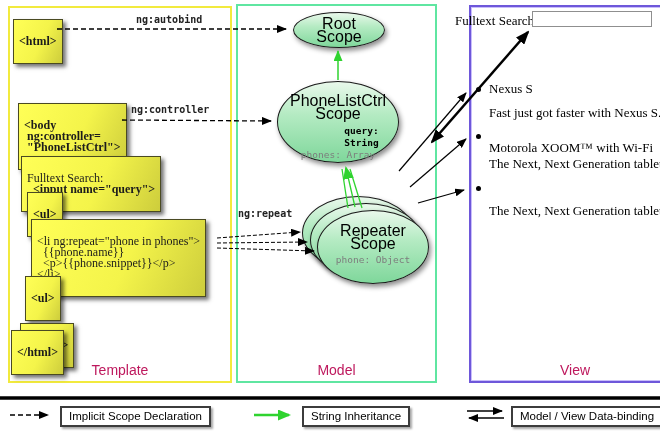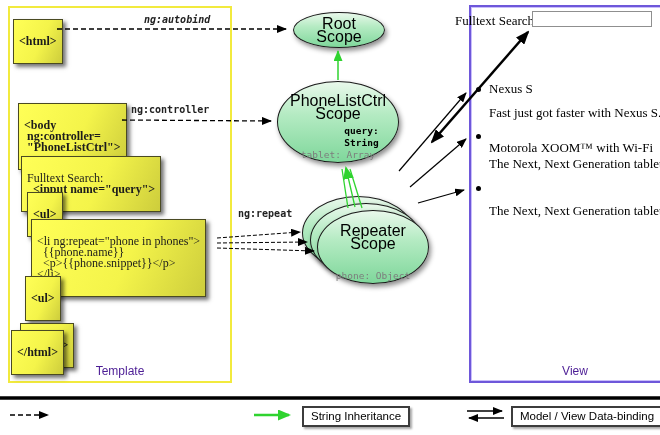--- a/index.html
+++ b/index.html
@@ -4,21 +4,21 @@
 <style>
   html,body{margin:0;padding:0;background:#fff;}
   .stage{position:relative;width:660px;height:435px;background:#fff;
          font-family:"Liberation Sans",sans-serif;overflow:hidden;}
 
   
   .col{position:absolute;background:#fff;}
   .col-template{left:8px;top:6px;width:220px;height:373px;border:2px solid #f2ea3d;}
   .col-model{left:236px;top:4px;width:197px;height:375px;border:2px solid #5fe6a1;}
   .col-view{left:443px;top:5px;width:208px;height:374px;border:2px solid #6e57da;box-shadow:inset 0 0 0 1px #c9befa;margin-left:26px;}
-  .col-label{position:absolute;bottom:3px;width:100%;text-align:center;font-size:12px;color:#4c1d95;}
+  .col-label{position:absolute;bottom:3px;width:100%;text-align:center;font-size:14px;color:#be185d;}
 
   
   .code-box{position:absolute;
     background:linear-gradient(115deg,#ffff57 0%,#f4f44a 55%,#cdcd3c 100%);
     border:1px solid #4a4a22;box-shadow:3px 3px 4px rgba(0,0,0,0.55);
     font-family:Liberation Serif, serif;font-size:12px;line-height:11px;
     color:#1c1c1c;padding:16px 5px;white-space:pre;}
   .code-box .b{font-weight:bold;display:block;white-space:pre;}
   .code-box.bold{font-weight:bold;}
 
@@ -48,60 +48,63 @@
   svg.overlay{position:absolute;left:0;top:0;width:660px;height:435px;pointer-events:none;}
 </style>
 </head>
 <body>
 
 <div class="stage">
 
   <div class="col col-template">
     <div class="col-label">Template</div>
   </div>
+  <div class="col col-model">
+    <div class="col-label">Model</div>
+  </div>
   <div class="col col-view">
     <div class="col-label">View</div>
   </div>
 
   <div class="code-box bold" style="left:13px;top:19px;">&lt;html&gt;</div>
   <div class="code-box bold" style="left:18px;top:103px;">&lt;body
  ng:controller=
  "PhoneListCtrl"&gt;</div>
   <div class="code-box" style="left:21px;top:156px;"><span>Fulltext Search:</span><span class="b">  &lt;input name="query"&gt;</span></div>
   <div class="code-box bold" style="left:27px;top:192px;">&lt;ul&gt;</div>
   <div class="code-box" style="left:31px;top:219px;">&lt;li ng:repeat="phone in phones"&gt;
   {{phone.name}}
   &lt;p&gt;{{phone.snippet}}&lt;/p&gt;
 &lt;/li&gt;</div>
   <div class="code-box bold" style="left:25px;top:276px;">&lt;ul&gt;</div>
   <div class="code-box bold" style="left:20px;top:303px;margin-top:20px;">&lt;/body&gt;</div>
   <div class="code-box bold" style="left:11px;top:330px;">&lt;/html&gt;</div>
 
-  <div class="edge-label" style="left:144px;top:14px;font-style:italic;">ng:autobind</div>
+  <div class="edge-label" style="left:136px;top:14px;">ng:autobind</div>
   <div class="edge-label" style="left:131px;top:104px;">ng:controller</div>
   <div class="edge-label" style="left:238px;top:208px;">ng:repeat</div>
 
   <div class="ellipse" style="left:293px;top:12px;width:92px;height:36px;padding-top:4px;">
     <div class="name">Root</div>
     <div class="name">Scope</div>
   </div>
 
   <div class="ellipse" style="left:277px;top:81px;width:122px;height:82px;padding-top:12px;">
     <div class="name">PhoneListCtrl</div>
     <div class="name">Scope</div>
     <div class="prop pb" style="margin-top:5px;margin-left:47px;">query: String</div>
-    <div class="prop pg">tablet: Array</div>
+    <div class="prop pg">phones: Array</div>
   </div>
 
   <div class="ellipse" style="left:302px;top:196px;width:112px;height:74px;"></div>
   <div class="ellipse" style="left:310px;top:203px;width:112px;height:74px;"></div>
   <div class="ellipse" style="left:317px;top:210px;width:112px;height:74px;padding-top:13px;">
     <div class="name">Repeater</div>
     <div class="name">Scope</div>
-    <div class="prop pg" style="margin-top:20px;">phone: Object</div>
+    <div class="prop pg" style="margin-top:4px;">phone: Object</div>
   </div>
 
   <div class="view-text" style="left:455px;top:13px;">Fulltext Search:</div>
   <input class="search-input" type="text" value="" style="">
 
   <div class="bullet" style="left:476px;top:87px;"></div>
   <div class="view-text" style="left:489px;top:81px;">Nexus S</div>
   <div class="view-text" style="left:489px;top:105px;">Fast just got faster with Nexus S.</div>
 
   <div class="bullet" style="left:476px;top:134px;"></div>
@@ -143,16 +146,17 @@
     <line x1="410" y1="187" x2="466" y2="139" stroke="#000" stroke-width="1.2" marker-end="url(#mB)"></line>
     <line x1="418" y1="203" x2="464" y2="190" stroke="#000" stroke-width="1.2" marker-end="url(#mB)"></line>
 
     <line x1="0" y1="398" x2="660" y2="398" stroke="#000" stroke-width="3.5"></line>
     <line x1="10" y1="415" x2="48" y2="415" stroke="#000" stroke-width="1.3" stroke-dasharray="5,3" marker-end="url(#mB)"></line>
     <line x1="254" y1="415" x2="289" y2="415" stroke="#2fd32f" stroke-width="2.5" marker-end="url(#mGBig)"></line>
     <line x1="467" y1="411" x2="502" y2="411" stroke="#000" stroke-width="1.5" marker-end="url(#mB)"></line>
     <line x1="504" y1="418" x2="469" y2="418" stroke="#000" stroke-width="1.5" marker-end="url(#mB)"></line>
   </svg>
 
+  <div class="legend-box" style="left:60px;">Implicit Scope Declaration</div>
   <div class="legend-box" style="left:302px;">String Inheritance</div>
   <div class="legend-box" style="left:511px;">Model / View Data-binding</div>
 
 </div>
 
 </body></html>

